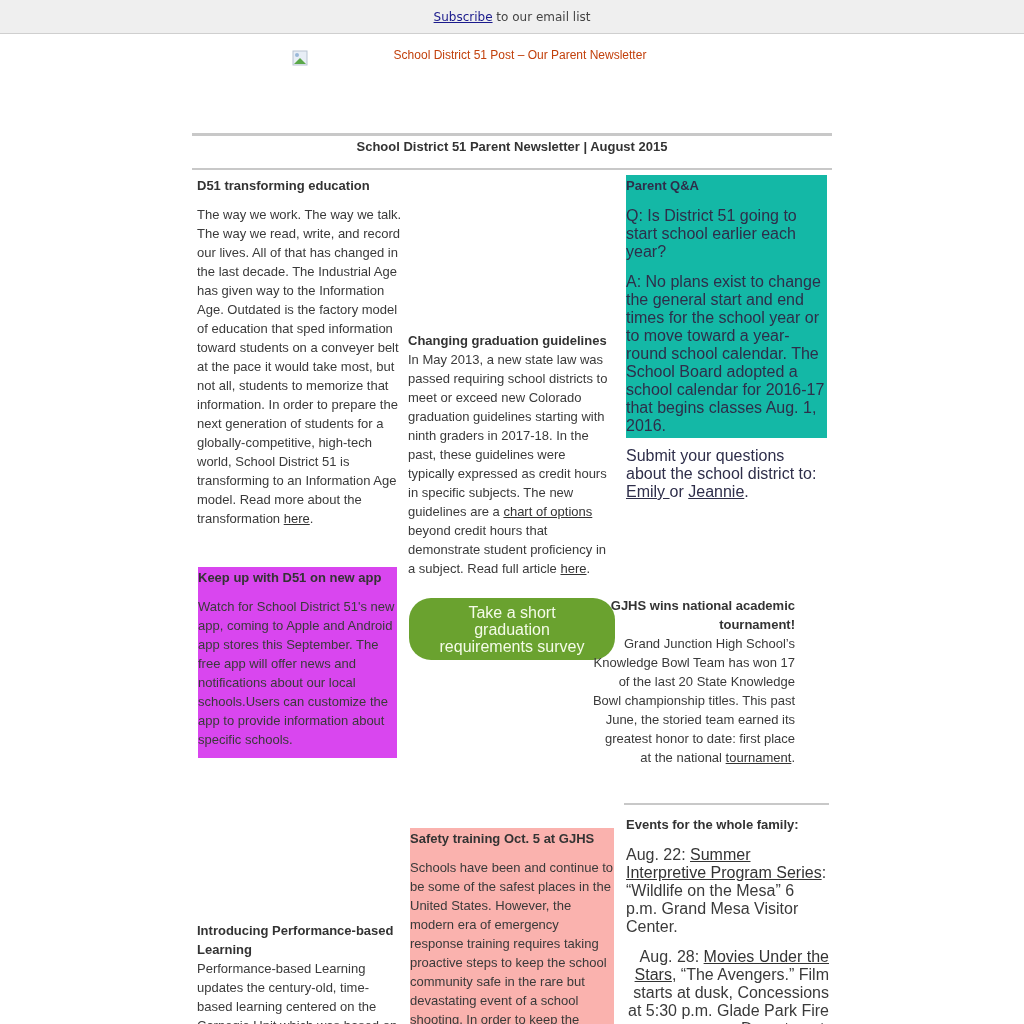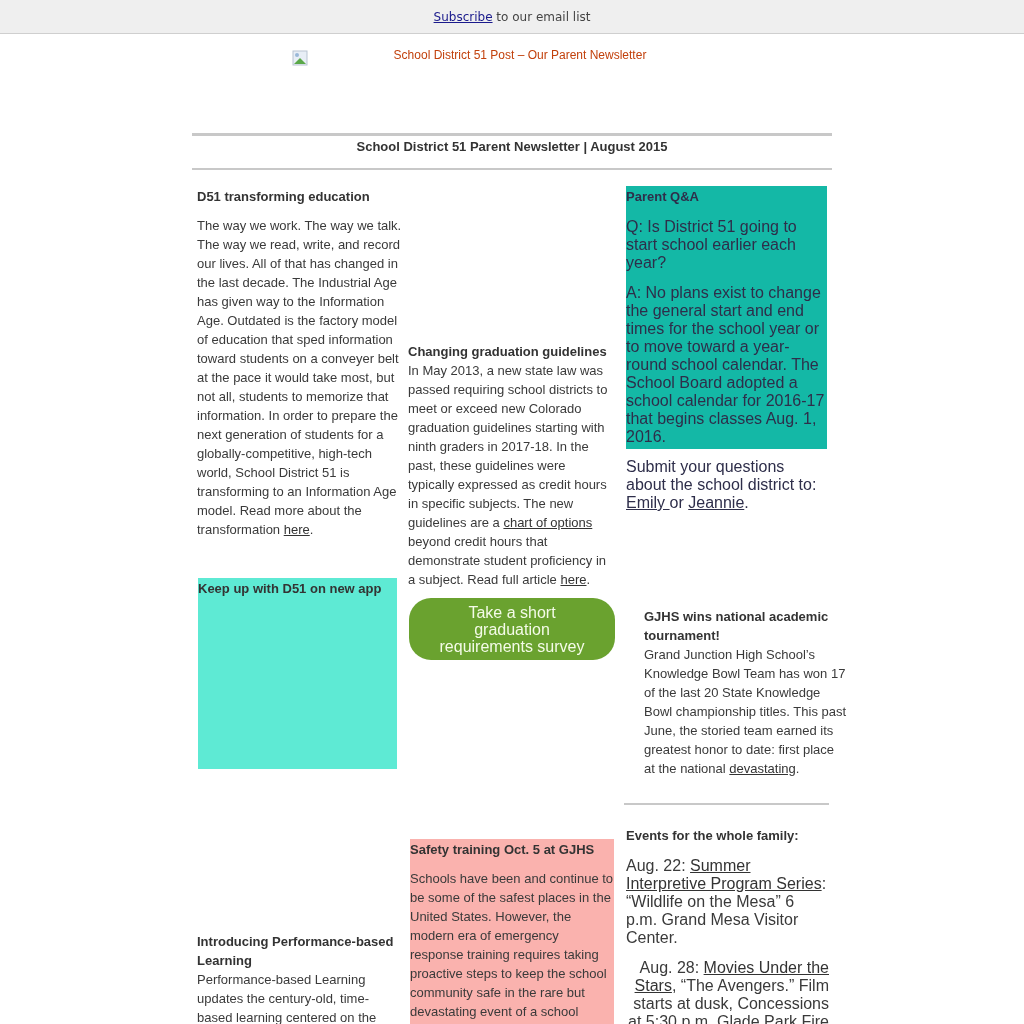--- a/index.html
+++ b/index.html
@@ -22,25 +22,25 @@
   }
   .broken-img {
     position: absolute; left: 292px; top: 50px; width: 16px; height: 16px;
   }
   .rule-top { position: absolute; left: 192px; top: 133px; width: 640px; height: 3px; background: #c8c8c8; }
   .masthead {
     position: absolute; left: 192px; top: 139px; width: 640px; text-align: center;
     font-weight: bold; font-size: 13px; color: #333;
   }
   .rule-mid { position: absolute; left: 192px; top: 168px; width: 640px; height: 2px; background: #c8c8c8; }
-  .block { position: absolute; font-size: 13px; line-height: 19px; color: #3a3a3a; margin-top: 11px; }
+  .block { position: absolute; font-size: 13px; line-height: 19px; color: #3a3a3a; }
   .block h3 { margin: 0; font-size: 13px; font-weight: bold; color: #333; }
   .block p { margin: 0; }
   .block a { color: #333; text-decoration: underline; }
-  .blue { background: #5eead4; }
+  .blue { background: #d946ef; }
   .purple { background: #14b8a6; color: #2e2e4a; }
   .pink { background: #fab2ae; }
   .purple .q-line { font-size: 16px; line-height: 18px; }
   .survey-btn {
     position: absolute; left: 409px; top: 598px; width: 206px; height: 62px;
     border-radius: 22px; background: #6aa22f; color: #f4fbe8; font-size: 16px;
     line-height: 17px; text-align: center; display: flex; align-items: center; justify-content: center;
     box-sizing: border-box; padding: 0 26px;
   }
   .rule-right { position: absolute; left: 624px; top: 803px; width: 205px; height: 2px; background: #c8c8c8; }
@@ -78,29 +78,30 @@
 
 <div class="block purple" style="left:626px; top:175px; width:201px; height:263px; box-sizing:border-box; padding:1px 0 0 0;">
   <h3 style="color:#2e2e4a;">Parent Q&amp;A</h3>
   <p class="q-line" style="margin-top:12px;">Q: Is District 51 going to start school earlier each year?</p>
   <p class="q-line" style="margin-top:12px;">A: No plans exist to change the general start and end times for the school year or to move toward a year-round school calendar. The School Board adopted a school calendar for 2016-17 that begins classes Aug. 1, 2016.</p>
   <p class="q-line" style="margin-top:12px;"><span>Submit your questions about the school district to: </span><a href="#" style="color:#2e2e4a;">Emily </a><span>or </span><a href="#" style="color:#2e2e4a;">Jeannie</a><span>.</span></p>
 </div>
 
 <div class="block blue" style="left:198px; top:567px; width:199px; height:191px; box-sizing:border-box; padding-top:1px;">
   <h3>Keep up with D51 on new app</h3>
+  <p style="margin-top:10px;">Watch for School District 51's new app, coming to Apple and Android app stores this September. The free app will offer news and notifications about our local schools.Users can customize the app to provide information about specific schools.</p>
 </div>
 
 <a href="#" class="survey-btn" style="text-decoration:none;">
     <span>Take a short graduation requirements survey</span>
   </a>
 
-<div class="block" style="left:644px; top:596px; width:203px;">
+<div class="block" style="left:592px; top:596px; width:203px;text-align:right;">
   <h3>GJHS wins national academic tournament!</h3>
-  <p><span>Grand Junction High School’s Knowledge Bowl Team has won 17 of the last 20 State Knowledge Bowl championship titles. This past June, the storied team earned its greatest honor to date: first place at the national </span><a href="#">devastating</a><span>.</span></p>
+  <p><span>Grand Junction High School’s Knowledge Bowl Team has won 17 of the last 20 State Knowledge Bowl championship titles. This past June, the storied team earned its greatest honor to date: first place at the national </span><a href="#">tournament</a><span>.</span></p>
 </div>
 
 <div class="rule-right"></div>
 
 <div class="block events" style="left:626px; top:815px; width:203px;">
   <h3>Events for the whole family:</h3>
   <p style="margin-top:12px;"><span>Aug. 22: </span><a href="#">Summer Interpretive Program Series</a><span>: “Wildlife on the Mesa”  6 p.m. Grand Mesa Visitor Center.</span></p>
   <p style="margin-top:12px;text-align:right;"><span>Aug. 28: </span><a href="#">Movies Under the Stars</a><span>, “The Avengers.” Film starts at dusk, Concessions at 5:30 p.m. Glade Park Fire Department.</span></p>
   <p style="margin-top:12px;"><span>Sept. 2: </span><span>Jerry Ackerman Bully</span></p>
 </div>

